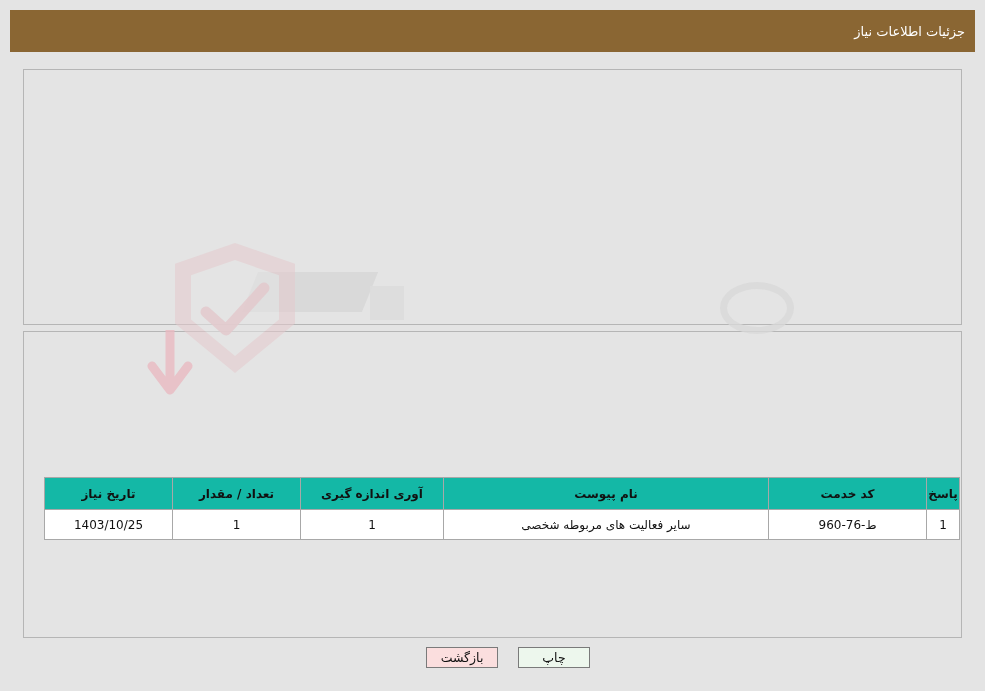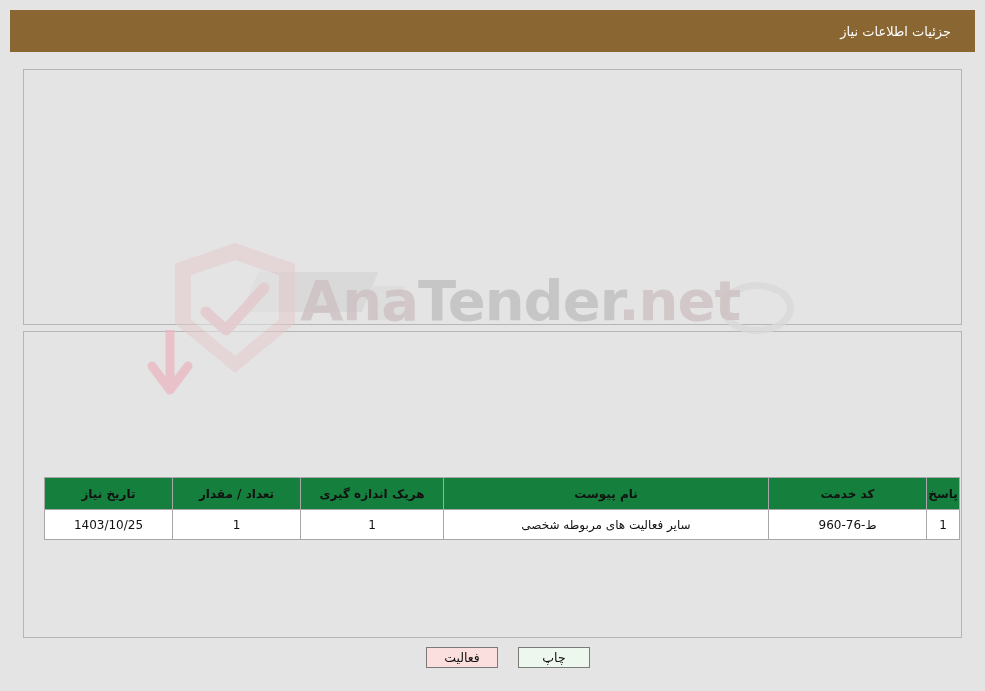--- a/index.html
+++ b/index.html
@@ -102,21 +102,21 @@
     top: 10px;
     width: 965px;
     height: 42px;
     box-sizing: border-box;
     background: #8a6633;
     color: #ffffff;
     font-size: 13px;
     display: flex;
     align-items: center;
     justify-content: flex-start;
-    padding-right: 24px;
+    padding-right: 10px;
     z-index: 2;
   }
 
   
   .panel {
     position: absolute;
     box-sizing: border-box;
     background: #e4e4e4;
     border: 1px solid #b5b5b5;
     z-index: 2;
@@ -233,21 +233,21 @@
     left: 44px;
     top: 477px;
     width: 897px;
     border-collapse: collapse;
     font-size: 12px;
     z-index: 3;
     background: #fff;
     table-layout: fixed;
   }
   #svc-table th {
-    background: #15803d;
+    background: #14b8a6;
     border: 1px solid #a8a8a8;
     color: #111;
     font-weight: bold;
     height: 29px;
     font-size: 12px;
     text-align: center;
     margin-left: 20px;
   }
   #svc-table td {
     background: #ffffff;
@@ -288,21 +288,20 @@
   <div class="wm-grey1"></div>
   <div class="wm-grey2"></div>
   <div class="wm-grey3"></div>
   <div class="wm-shield"></div>
   <svg class="wm-check" viewBox="0 0 78 78">
     <path d="M10 40 L30 58 L68 16" fill="none" stroke="#e3c9cc" stroke-width="11" stroke-linecap="round" stroke-linejoin="round" opacity="0.85"></path>
   </svg>
   <svg class="wm-arrow" width="60" height="70" viewBox="0 0 60 70">
     <path d="M30 0 L30 48 M12 36 L30 60 L48 36" fill="none" stroke="#e8b9c0" stroke-width="9" stroke-linecap="round" stroke-linejoin="round" opacity="0.8"></path>
   </svg>
-  <div class="wm-text"><span>Ana</span><span class="lt">Tender</span><span>.net</span></div>
 </div>
 
 <div class="titlebar">
   <span>جزئیات اطلاعات نیاز</span>
 </div>
 
 <div class="panel" id="panel-top"></div>
 
 <span class="lbl" style="right:39px; top:83px;">شماره نیاز:</span>
 <div class="fld center" style="right:165px; top:80px; width:222px; height:21px;">1103001036000929</div>
@@ -360,21 +359,21 @@
 
 <span class="lbl bold" style="right:39px; top:441px;">گروه خدمت:</span>
 <div class="fld start" style="right:155px; top:433px; width:631px; height:24px;">سایر فعالیت‌های خدماتی</div>
 
 <table id="svc-table">
   <thead>
     <tr>
       <th class="col-radif">پاسخ</th>
       <th class="col-code">کد خدمت</th>
       <th class="col-name">نام پیوست</th>
-      <th class="col-unit">هریک اندازه گیری</th>
+      <th class="col-unit">آوری اندازه گیری</th>
       <th class="col-qty">تعداد / مقدار</th>
       <th class="col-date">تاریخ نیاز</th>
     </tr>
   </thead>
   <tbody>
     <tr>
       <td>1</td>
       <td>ط-76-960</td>
       <td>سایر فعالیت های مربوطه شخصی</td>
       <td>1</td>
@@ -384,13 +383,13 @@
   </tbody>
 </table>
 
 <span class="lbl bold" style="right:39px; top:588px;">توضیحات خریدار:</span>
 <div class="ta" style="right:155px; top:548px; width:786px; height:79px;">
   <span>به منظور بررسی مستندات واصله توسط هریک از پیمانکاران محترم، ضمن ارائه پیشنهاد حسب مستندات فنی و امنیتی پیوست، رعایت موارد ذیل الزامی بوده و در صورت عدم احراز هریک از مفاد مذکور، پیشنهاد مربوطه از لیست بررسی خارج خواهد شد:</span>
   <span class="grip"></span>
 </div>
 
 <div class="btn" id="btn-print">چاپ</div>
-<div class="btn" id="btn-back">فعالیت</div>
+<div class="btn" id="btn-back">بازگشت</div>
 
 </body></html>

